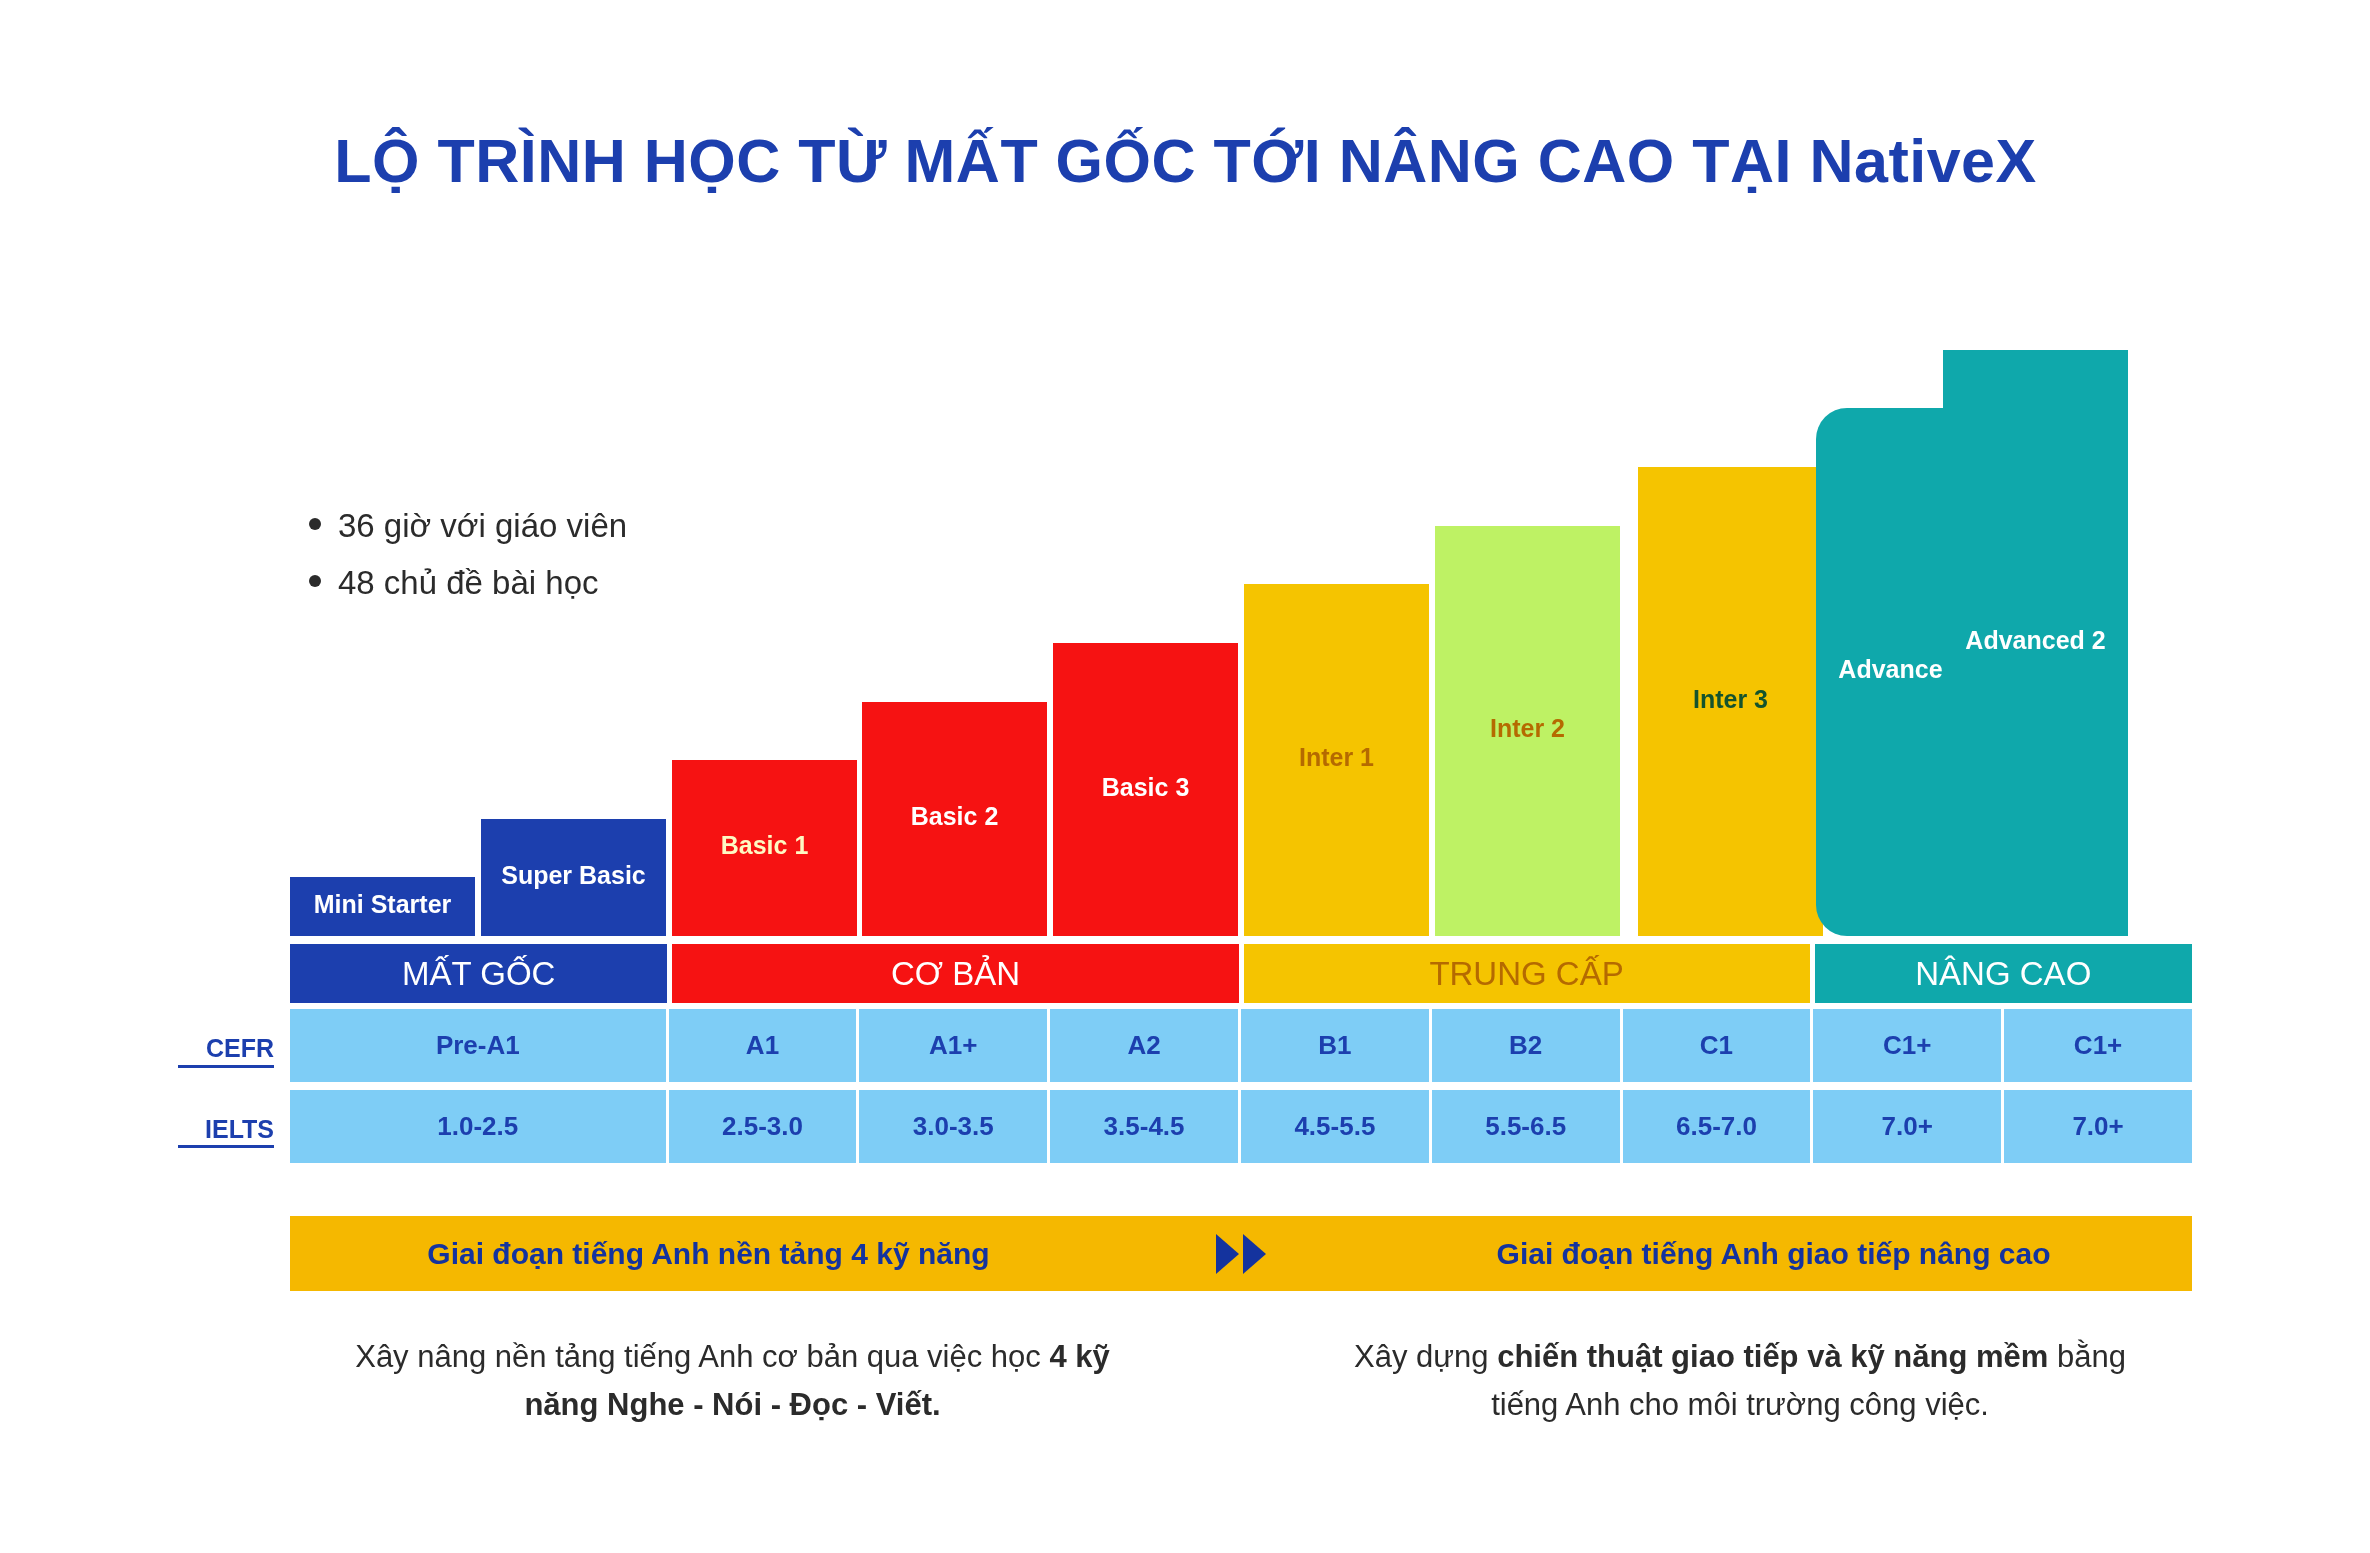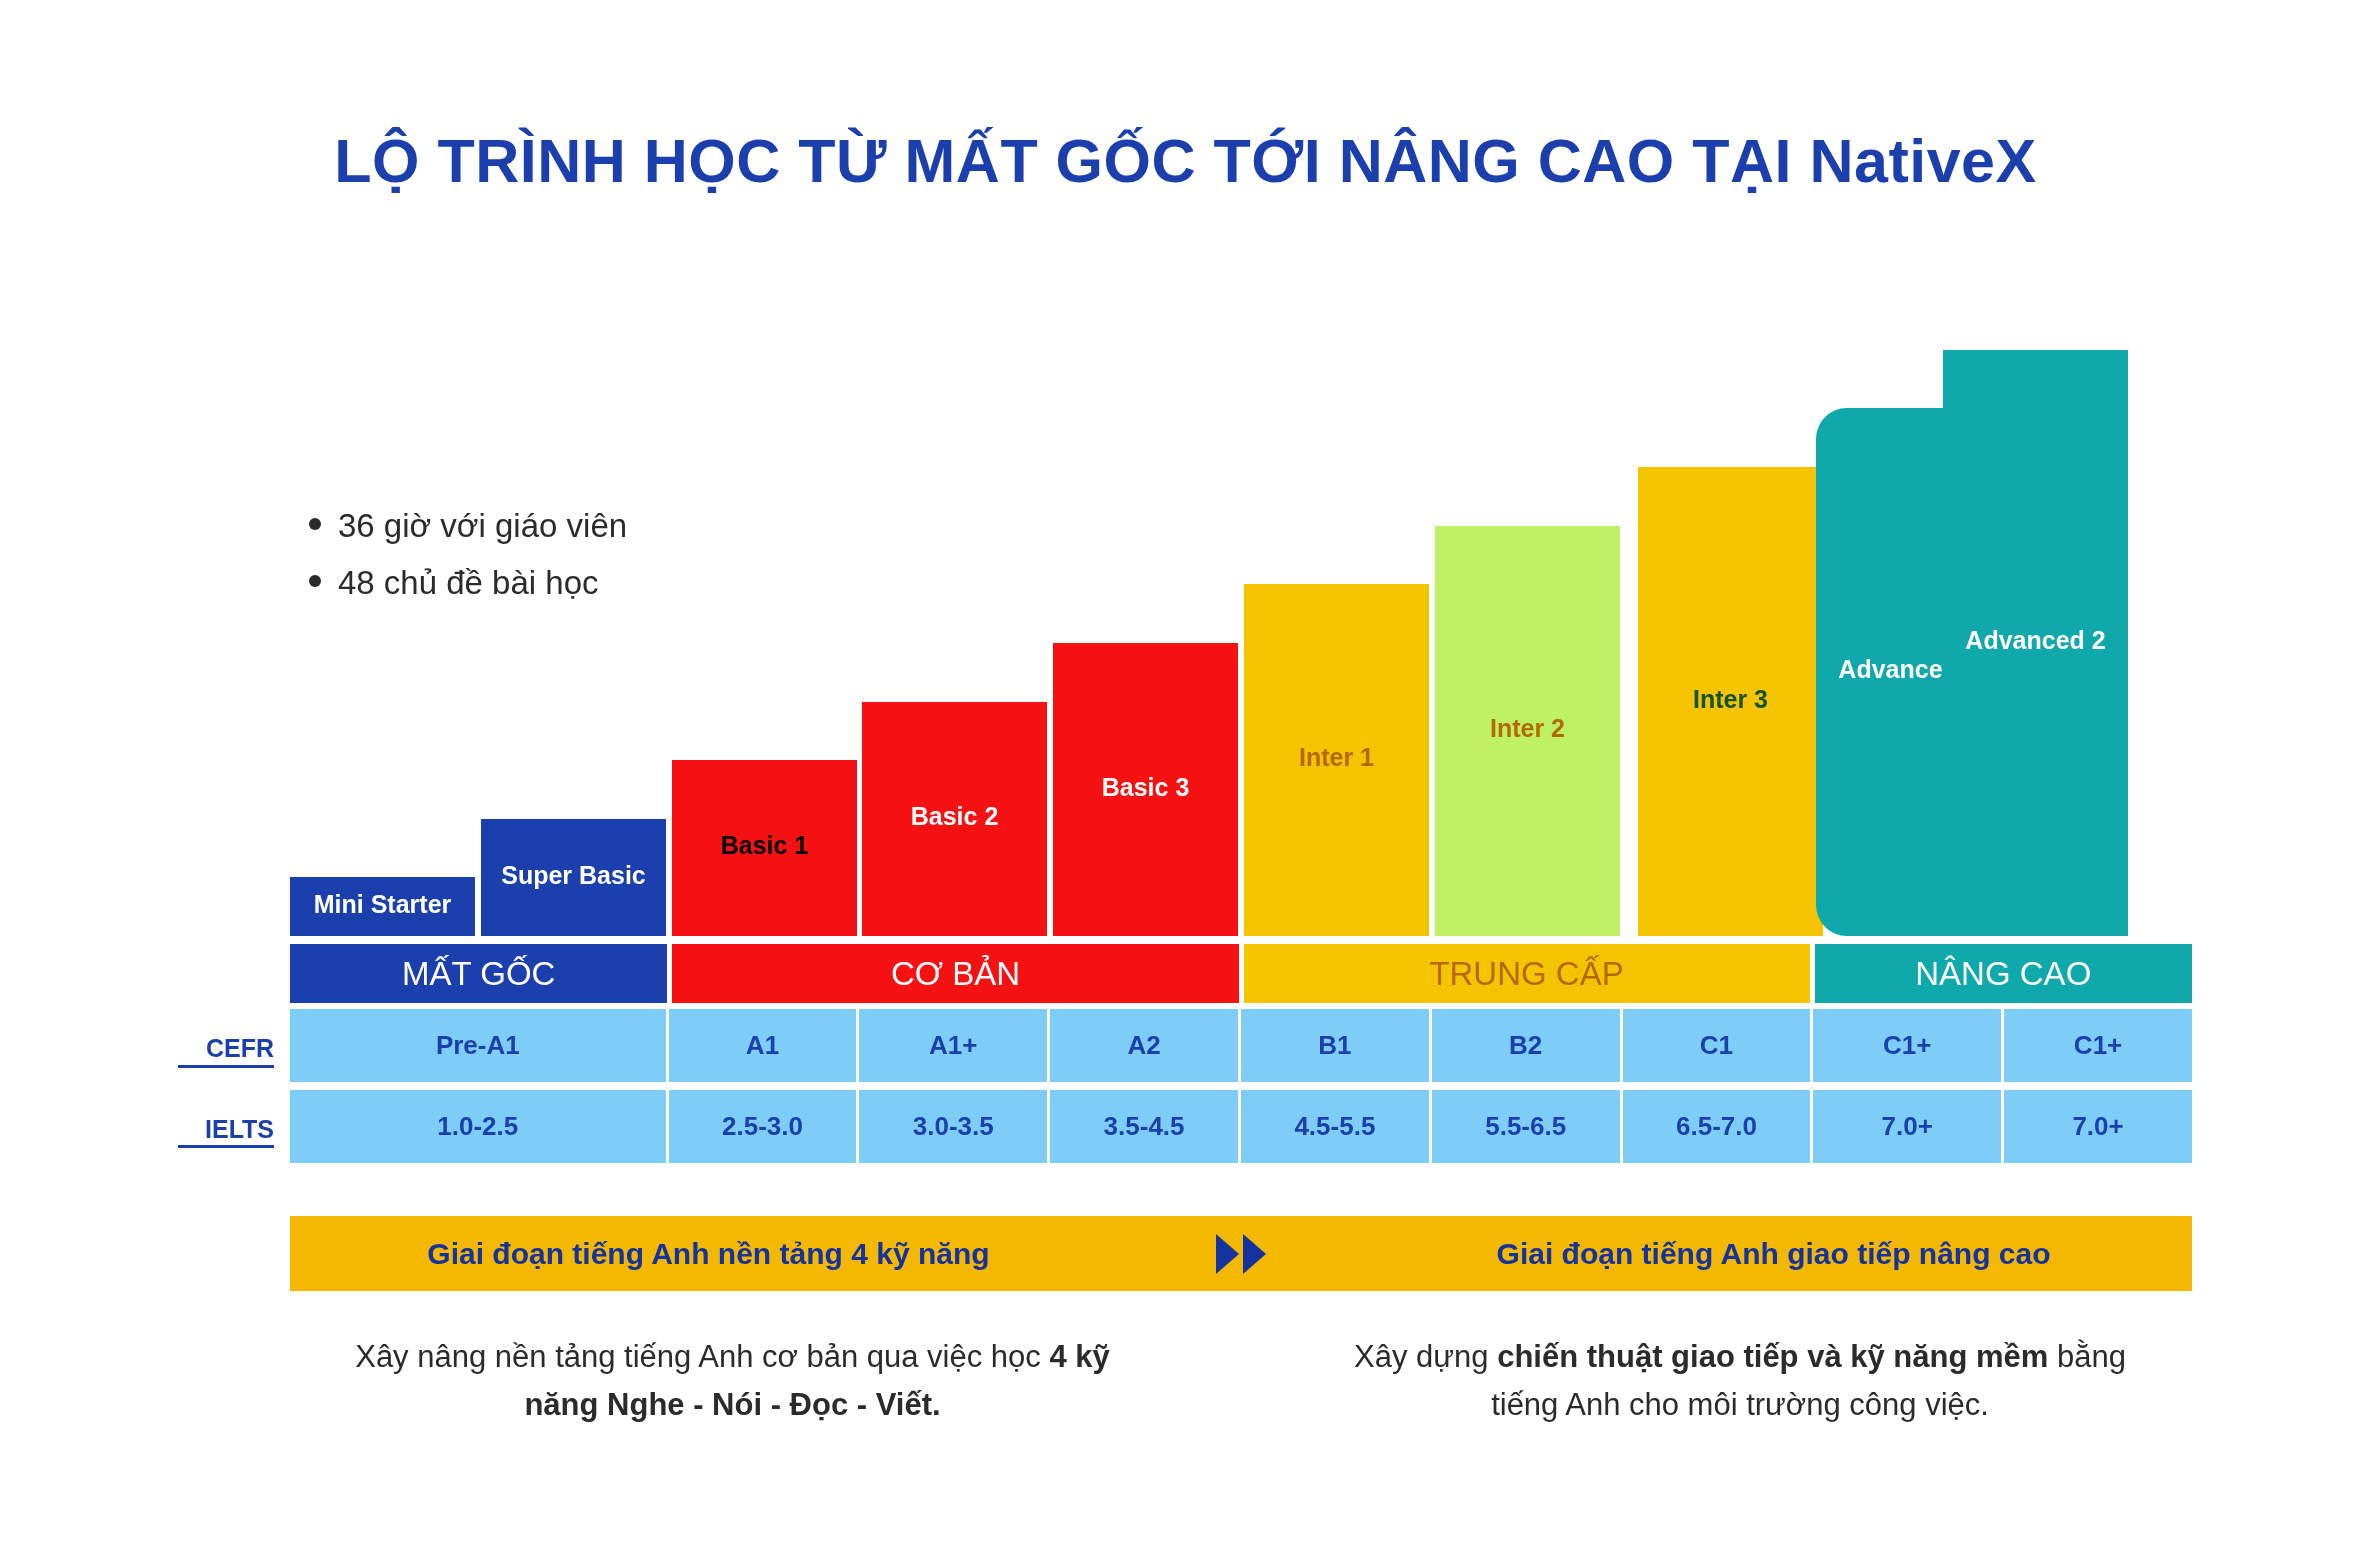--- a/index.html
+++ b/index.html
@@ -213,21 +213,21 @@
   </ul>
 </div>
 
 <div class="chart" id="chart">
     <div class="bar" style="left: 0px; width: 185px; height: 59px; background: rgb(28, 63, 174); color: rgb(255, 255, 255);">
       <span>Mini Starter</span>
     </div>
     <div class="bar" style="left: 191px; width: 185px; height: 117px; background: rgb(28, 63, 174); color: rgb(255, 255, 255);">
       <span>Super Basic</span>
     </div>
-    <div class="bar" style="left: 382px; width: 185px; height: 176px; background: rgb(246, 18, 18); color: #000000;">
+    <div class="bar" style="left: 382px; width: 185px; height: 176px; background: rgb(246, 18, 18); color: #fef9c3;">
       <span>Basic 1</span>
     </div>
     <div class="bar" style="left: 572px; width: 185px; height: 234px; background: rgb(246, 18, 18); color: rgb(255, 255, 255);">
       <span>Basic 2</span>
     </div>
     <div class="bar" style="left: 763px; width: 185px; height: 293px; background: rgb(246, 18, 18); color: rgb(255, 255, 255);">
       <span>Basic 3</span>
     </div>
     <div class="bar" style="left: 954px; width: 185px; height: 352px; background: rgb(245, 196, 0); color: rgb(181, 106, 0);">
       <span>Inter 1</span>

